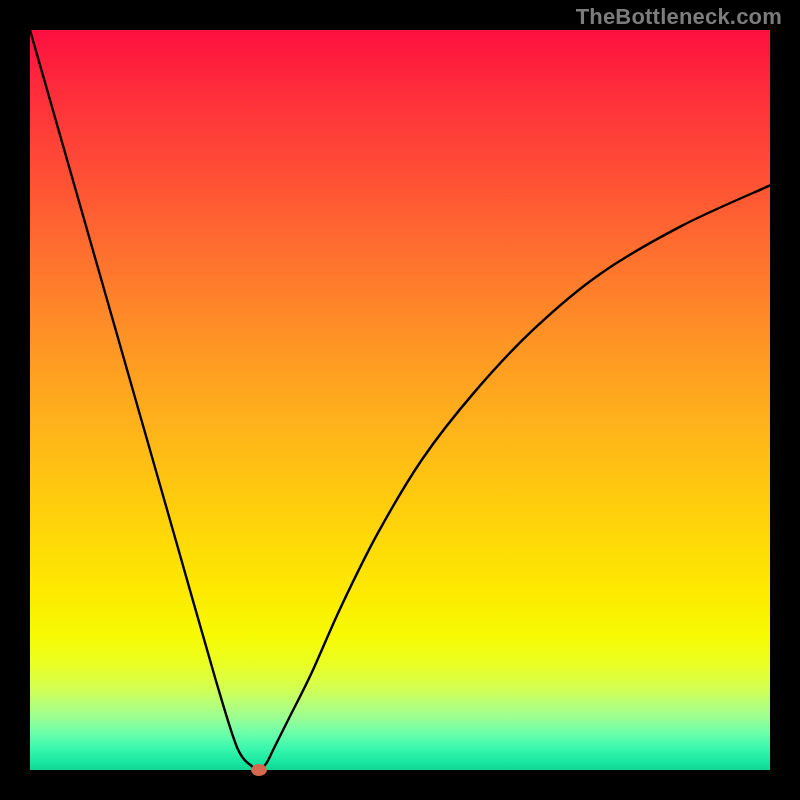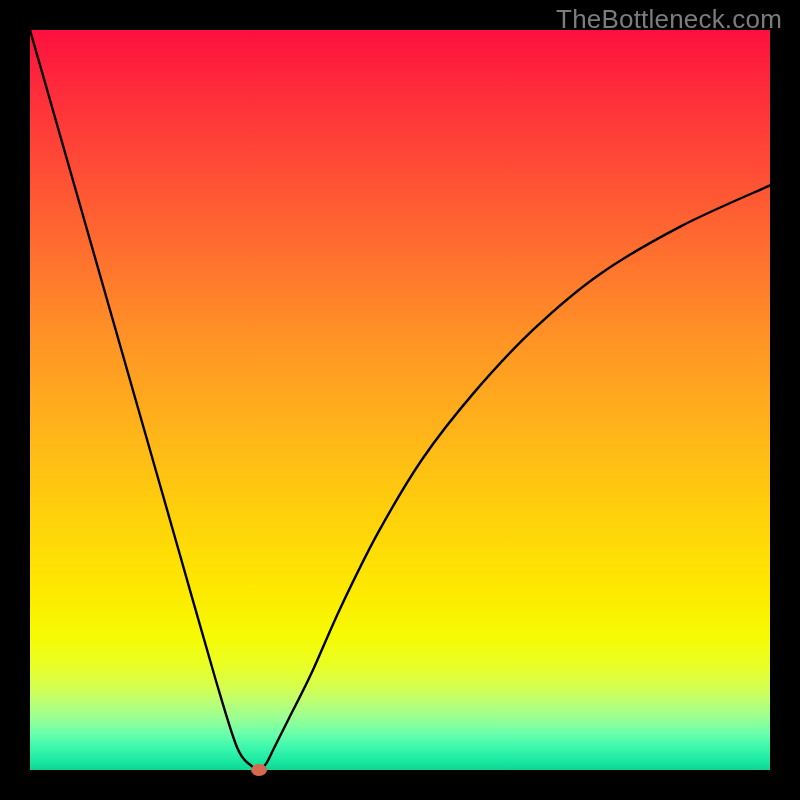--- a/index.html
+++ b/index.html
@@ -15,22 +15,22 @@
     position: relative;
     width: 800px;
     height: 800px;
     background: #000;
   }
   .watermark {
     position: absolute;
     top: 4px;
     right: 18px;
     color: #7c7c7c;
-    font-size: 26px;
-    font-weight: 400;
+    font-size: 22px;
+    font-weight: 700;
     letter-spacing: 0.2px;
     user-select: none;
   }
   .plot {
     position: absolute;
     left: 30px;
     top: 30px;
     width: 740px;
     height: 740px;
     background: linear-gradient(

